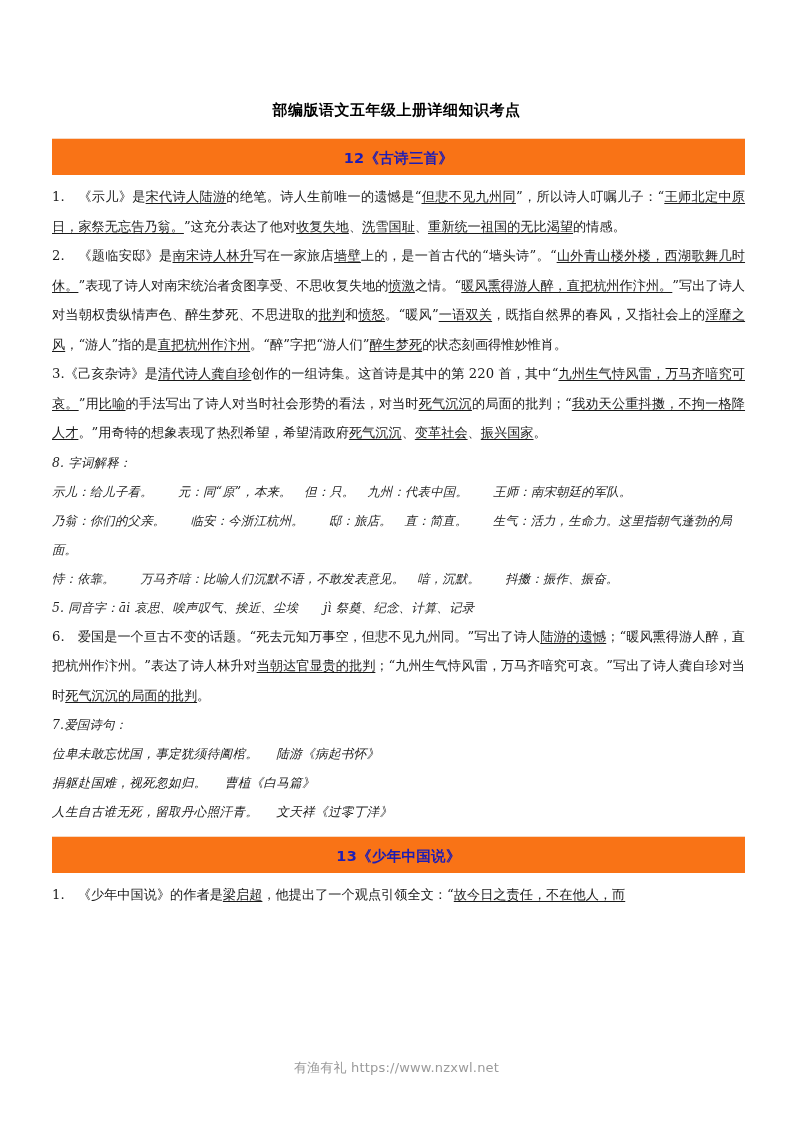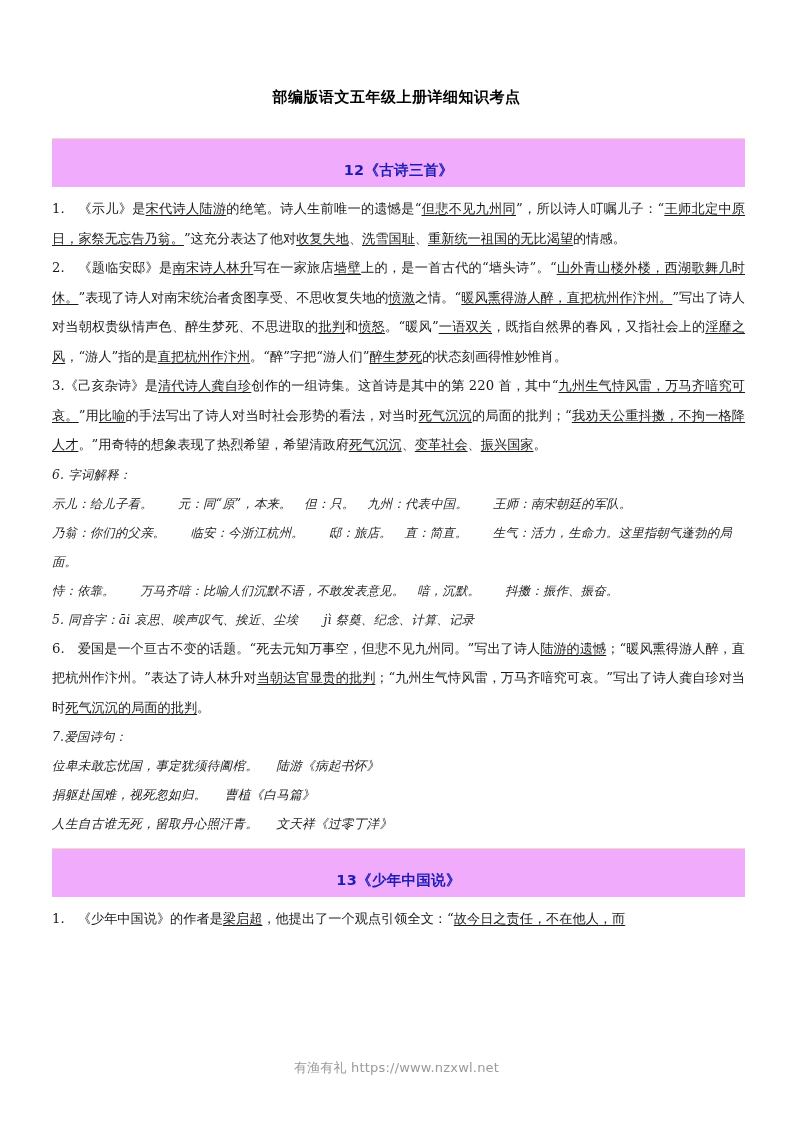--- a/index.html
+++ b/index.html
@@ -18,39 +18,39 @@
   .page {
     position: absolute;
     inset: 0;
     padding: 0;
   }
   .doc-title {
     text-align: center;
     font-size: 15px;
     font-weight: 700;
     letter-spacing: 0.5px;
-    margin: 4px;
+    margin: 17px;
     padding-top: 84px;
     font-family: "DejaVu Serif", "Liberation Serif", serif;
     color: #000;
   }
   .content {
     position: absolute;
     left: 52px;
     right: 48px;
     top: 138px;
   }
   .section-banner {
-    background: #f0abfc;
+    background: #f97316;
     border-top: 1px solid #f7d9c2;
     text-align: center;
     font-size: 14.5px;
     font-weight: 700;
     color: #1d1db5;
-    padding: 22px 0 7px 0;
+    padding: 10px 0 7px 0;
     letter-spacing: 0.3px;
     font-family: "DejaVu Sans", "Liberation Sans", sans-serif;
   }
   .para {
     font-size: 13.2px;
     line-height: 29.5px;
     text-align: justify;
     text-justify: inter-ideograph;
     margin: 0;
     padding: 0;
@@ -103,21 +103,21 @@
 
   <div class="content">
 
     <div class="section-banner">12《古诗三首》</div>
     <div class="banner-gap-bottom"></div>
 
     <p class="para">1.　《示儿》是<u>宋代诗人陆游</u>的绝笔。诗人生前唯一的遗憾是“<u>但悲不见九州同</u>”，所以诗人叮嘱儿子：“<u>王师北定中原日，家祭无忘告乃翁。</u>”这充分表达了他对<u>收复失地</u>、<u>洗雪国耻</u>、<u>重新统一祖国的无比渴望</u>的情感。</p>
     <p class="para">2.　《题临安邸》是<u>南宋诗人林升</u>写在一家旅店<u>墙壁</u>上的，是一首古代的“墙头诗”。“<u>山外青山楼外楼，西湖歌舞几时休。</u>”表现了诗人对南宋统治者贪图享受、不思收复失地的<u>愤激</u>之情。“<u>暖风熏得游人醉，直把杭州作汴州。</u>”写出了诗人对当朝权贵纵情声色、醉生梦死、不思进取的<u>批判</u>和<u>愤怒</u>。“暖风”<u>一语双关</u>，既指自然界的春风，又指社会上的<u>淫靡之风</u>，“游人”指的是<u>直把杭州作汴州</u>。“醉”字把“游人们”<u>醉生梦死</u>的状态刻画得惟妙惟肖。</p>
     <p class="para">3.《己亥杂诗》是<u>清代诗人龚自珍</u>创作的一组诗集。这首诗是其中的第 220 首，其中“<u>九州生气恃风雷，万马齐喑究可哀。</u>”用<u>比喻</u>的手法写出了诗人对当时社会形势的看法，对当时<u>死气沉沉</u>的局面的批判；“<u>我劝天公重抖擞，不拘一格降人才</u>。”用奇特的想象表现了热烈希望，希望清政府<u>死气沉沉</u>、<u>变革社会</u>、<u>振兴国家</u>。</p>
 
-    <p class="kai">6. 字词解释：</p>
+    <p class="kai">8. 字词解释：</p>
     <p class="kai">示儿：给儿子看。　　元：同“原”，本来。　但：只。　九州：代表中国。　　王师：南宋朝廷的军队。</p>
     <p class="kai">乃翁：你们的父亲。　　临安：今浙江杭州。　　邸：旅店。　直：简直。　　生气：活力，生命力。这里指朝气蓬勃的局面。</p>
     <p class="kai">恃：依靠。　　万马齐喑：比喻人们沉默不语，不敢发表意见。　喑，沉默。　　抖擞：振作、振奋。</p>
 
     <p class="kai">5. 同音字：āi 哀思、唉声叹气、挨近、尘埃　　jì 祭奠、纪念、计算、记录</p>
 
     <p class="para">6.　爱国是一个亘古不变的话题。“死去元知万事空，但悲不见九州同。”写出了诗人<u>陆游的遗憾</u>；“暖风熏得游人醉，直把杭州作汴州。”表达了诗人林升对<u>当朝达官显贵的批判</u>；“九州生气恃风雷，万马齐喑究可哀。”写出了诗人龚自珍对当时<u>死气沉沉的局面的批判</u>。</p>
 
     <p class="kai">7.爱国诗句：</p>
 

